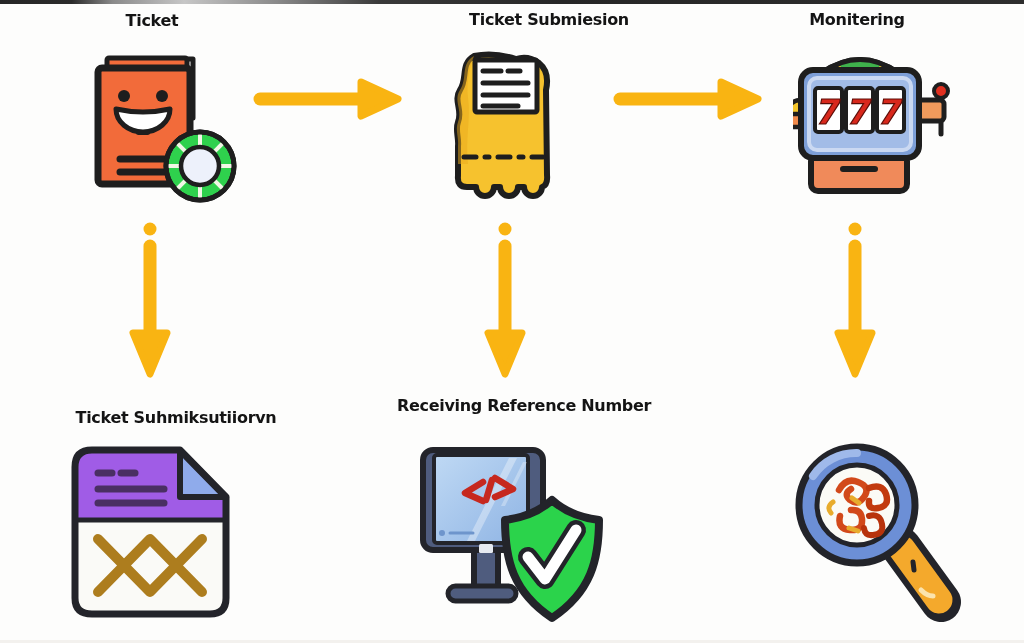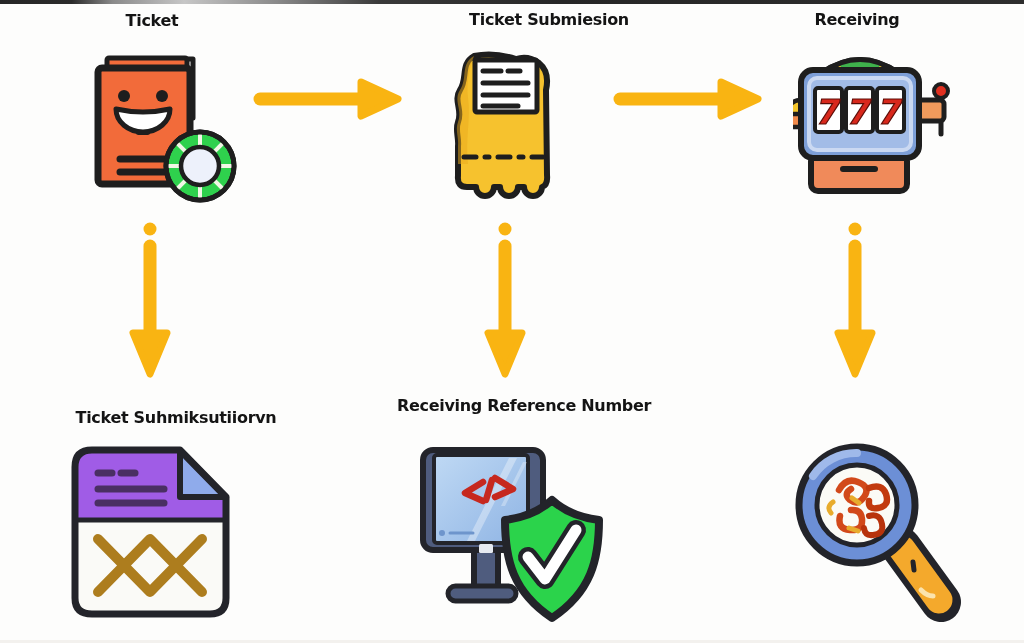--- a/index.html
+++ b/index.html
@@ -18,21 +18,21 @@
 </style>
 </head>
 <body>
 
 <div class="stage">
   <div class="top-strip"></div>
   <div class="bottom-strip"></div>
 
   <div class="node-label" style="left:152px; top:11px;">Ticket</div>
   <div class="node-label" style="left:501px; top:10px;margin-left:48px;">Ticket Submiesion</div>
-  <div class="node-label" style="left:857px; top:10px;">Receiving</div>
+  <div class="node-label" style="left:857px; top:10px;">Monitering</div>
 
   <div class="node-label" style="left:176px; top:408px;">Ticket Suhmiksutiiorvn</div>
   <div class="node-label" style="left:524px; top:396px;">Receiving Reference Number</div>
 
   <div class="icon" style="left:80px; top:46px; width:160px; height:162px;">
     <svg viewBox="0 0 160 162">
       <rect x="27" y="12" width="80" height="18" rx="2" fill="#F26B3A" stroke="#1e1e1e" stroke-width="5"></rect>
       <path d="M107,13 L113,13 L113,72" fill="none" stroke="#1e1e1e" stroke-width="5" stroke-linecap="round" stroke-linejoin="round"></path>
       <rect x="18" y="22" width="92" height="116" rx="4" fill="#F26B3A" stroke="#1e1e1e" stroke-width="7"></rect>
       <circle cx="44" cy="50" r="6" fill="#1e1e1e"></circle>

